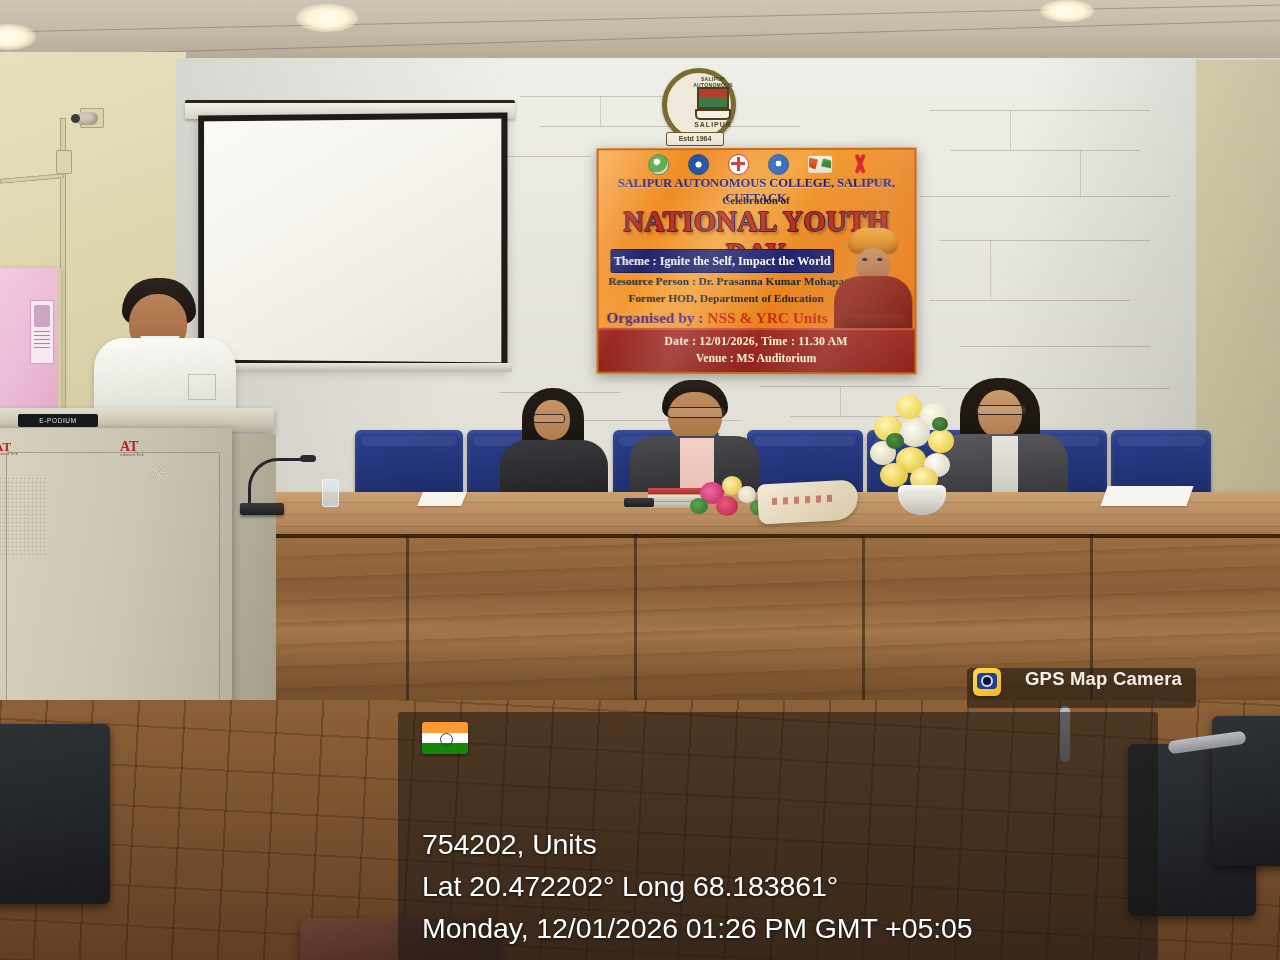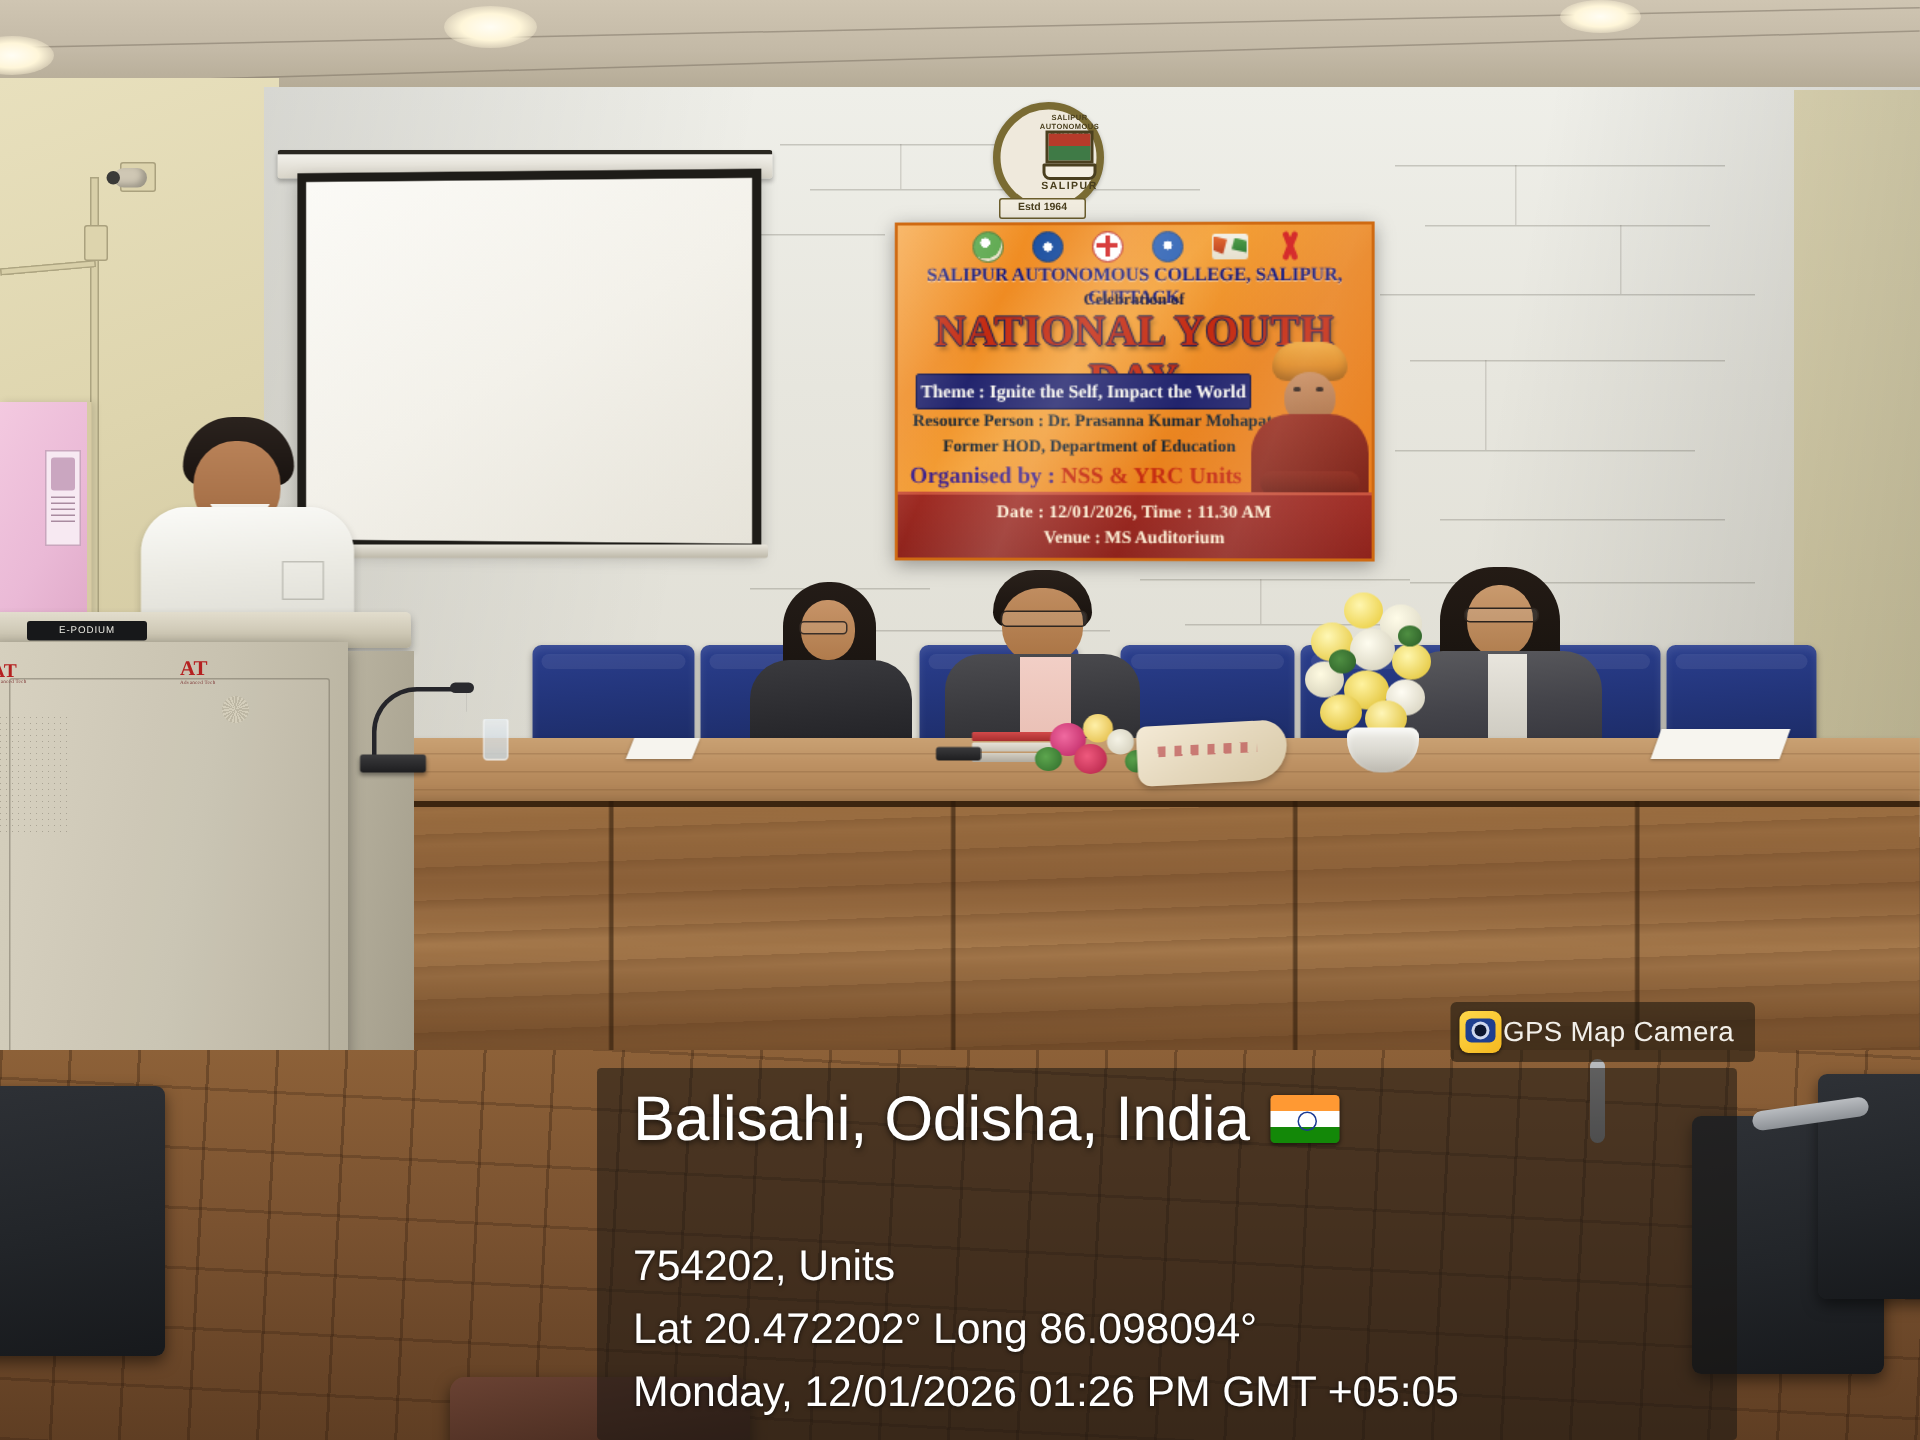--- a/index.html
+++ b/index.html
@@ -272,22 +272,22 @@
       repeating-linear-gradient(93deg,rgba(40,22,10,.30) 0 2px,rgba(0,0,0,0) 2px 46px),
       repeating-linear-gradient(3deg,rgba(40,22,10,.22) 0 2px,rgba(0,0,0,0) 2px 40px),
       linear-gradient(180deg,#8d6138 0%,#7a5230 45%,#5f3e23 100%);}
   .aud-chair{position:absolute;border-radius:6px;
     background:linear-gradient(170deg,#2e3136 0%,#222529 55%,#17191c 100%);
     box-shadow:0 4px 10px rgba(0,0,0,.5);}
   .aud-arm{position:absolute;border-radius:14px;background:linear-gradient(180deg,#b9bcc0,#8d9196);}
 
   
   .gps-badge{position:absolute;left:967px;top:668px;height:40px;
-    background:rgba(30,24,16,.58);border-radius:4px;display:flex;align-items:center;
-    padding:0 14px 0 6px;gap:1px;}
+    background:rgba(30,24,16,.58);border-radius:4px;display:flex;align-items:flex-start;
+    padding:0 14px 0 6px;gap:24px;font-weight:bold;}
   .gps-badge .app-icon{width:28px;height:28px;border-radius:6px;
     background:linear-gradient(145deg,#ffd84a 0%,#f4b81f 100%);position:relative;
     box-shadow:0 1px 2px rgba(0,0,0,.4);}
   .gps-badge .app-icon:before{content:"";position:absolute;left:4px;top:5px;width:20px;height:16px;
     border-radius:4px;background:#1f3f8f;}
   .gps-badge .app-icon:after{content:"";position:absolute;left:10px;top:9px;width:8px;height:8px;
     border-radius:50%;background:#0d1630;box-shadow:0 0 0 2px #cfd8ef;}
   .gps-badge .app-label{font-size:18.5px;color:#f2efe9;letter-spacing:.2px;}
 
   .map-thumb{position:absolute;left:113px;top:712px;width:285px;height:246px;border-radius:5px;
@@ -537,21 +537,20 @@
        background:linear-gradient(170deg,#6a4233,#3d2419);"></div>
 
   <div class="gps-badge">
     <span class="app-icon"></span>
     <span class="app-label">GPS Map Camera</span>
   </div>
 
 
   <div class="info-panel">
     <div class="info-title">
-      <span>Balisahi, Odisha, India</span>
       <span class="flag"></span>
     </div>
     <div class="info-line l2">754202, Units</div>
-    <div class="info-line l3">Lat 20.472202° Long 86.098094°</div>
+    <div class="info-line l3">Lat 20.472202° Long 68.183861°</div>
     <div class="info-line l4">Monday, 12/01/2026 01:26 PM GMT +05:05</div>
   </div>
 
 </div>
 
 </body></html>

